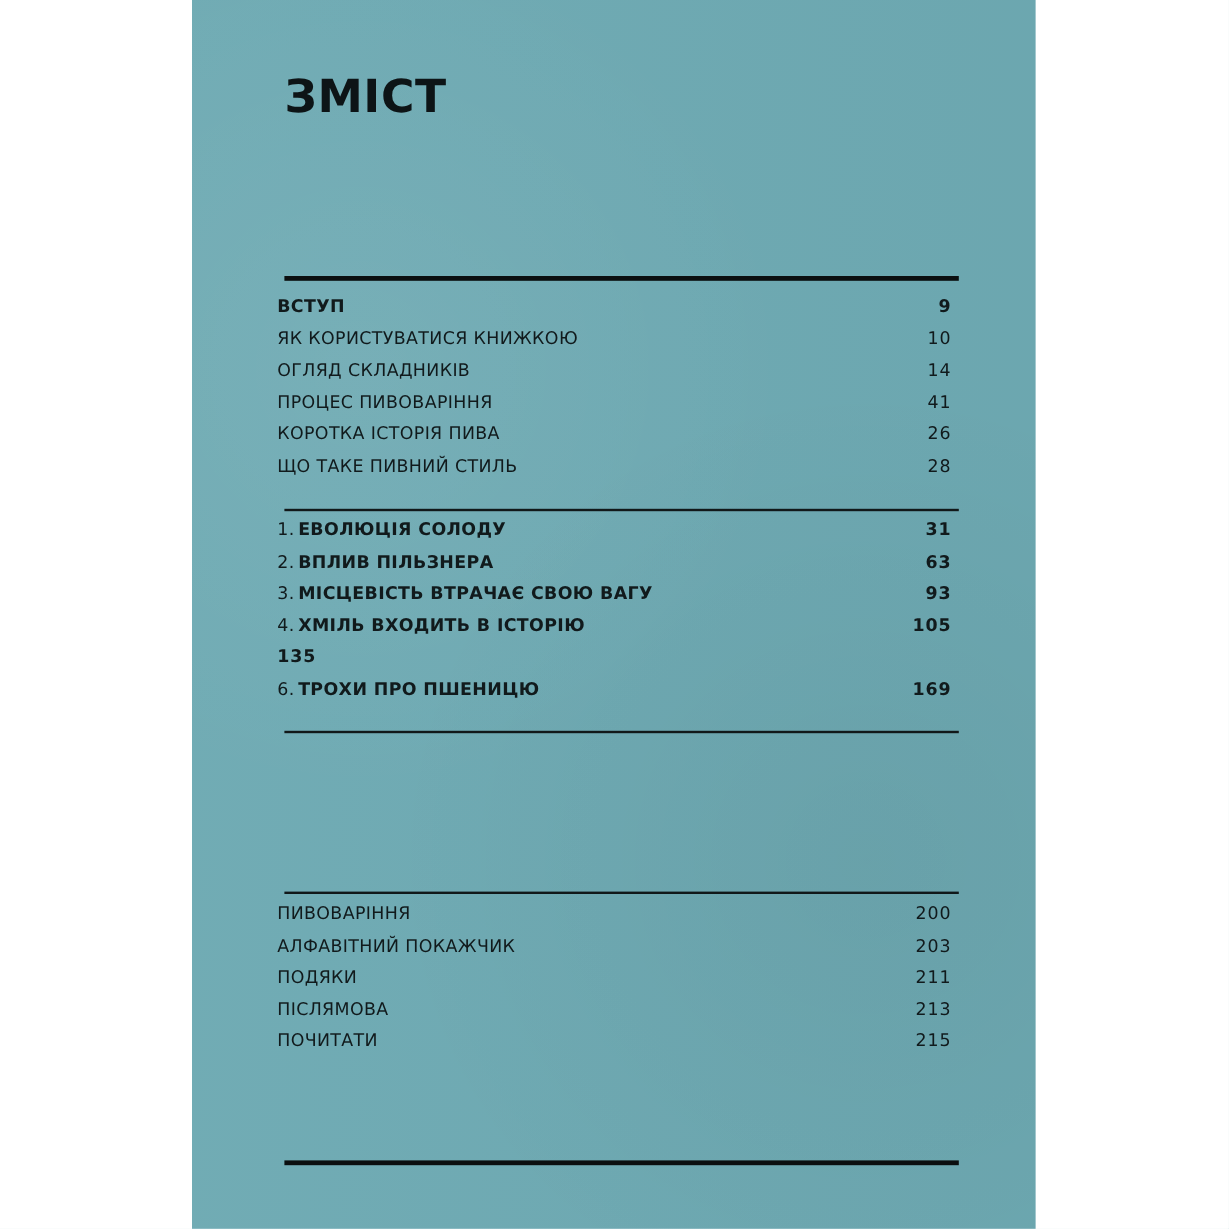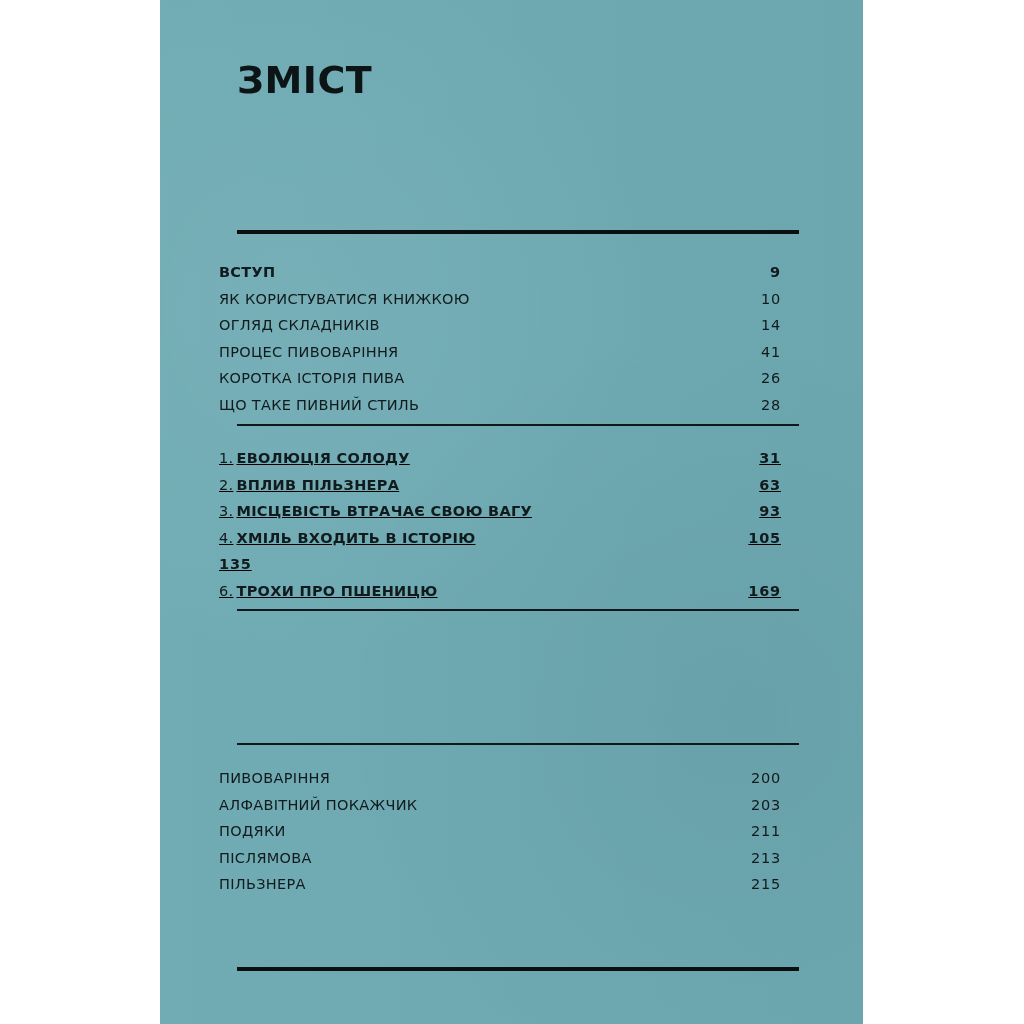--- a/index.html
+++ b/index.html
@@ -43,23 +43,22 @@
     }
     .rule-thin {
       position: absolute;
       left: 77px;
       width: 562px;
       height: 2px;
       background: #111819;
     }
     .toc-section {
       position: absolute;
-      left: 59px;
+      left: 71px;
       width: 562px;
-      margin-top: 16px;
     }
     .toc-row {
       display: flex;
       justify-content: space-between;
       align-items: baseline;
       height: 26.6px;
       font-family: "DejaVu Sans", sans-serif;
       font-size: 14.5px;
       color: #111a1c;
       letter-spacing: 0.3px;
@@ -101,21 +100,21 @@
       <span class="page-num">26</span>
     </div>
     <div class="toc-row">
       <span class="label">ЩО ТАКЕ ПИВНИЙ СТИЛЬ</span>
       <span class="page-num">28</span>
     </div>
   </div>
 
   <div class="rule-thin" style="top:424px;"></div>
 
-  <div class="toc-section" style="top:434px;text-decoration:underline;">
+  <div class="toc-section" style="top:434px;">
     <div class="toc-row">
       <span class="label"><span class="num-prefix">1.</span><span class="bold">ЕВОЛЮЦІЯ СОЛОДУ</span></span>
       <span class="page-num bold">31</span>
     </div>
     <div class="toc-row">
       <span class="label"><span class="num-prefix">2.</span><span class="bold">ВПЛИВ ПІЛЬЗНЕРА</span></span>
       <span class="page-num bold">63</span>
     </div>
     <div class="toc-row">
       <span class="label"><span class="num-prefix">3.</span><span class="bold">МІСЦЕВІСТЬ ВТРАЧАЄ СВОЮ ВАГУ</span></span>
@@ -150,20 +149,20 @@
     </div>
     <div class="toc-row">
       <span class="label">ПОДЯКИ</span>
       <span class="page-num">211</span>
     </div>
     <div class="toc-row">
       <span class="label">ПІСЛЯМОВА</span>
       <span class="page-num">213</span>
     </div>
     <div class="toc-row">
-      <span class="label">ПІЛЬЗНЕРА</span>
+      <span class="label">ПОЧИТАТИ</span>
       <span class="page-num">215</span>
     </div>
   </div>
 
   <div class="rule-thick" style="top:967px;"></div>
 
 </div>
 
 </body></html>

